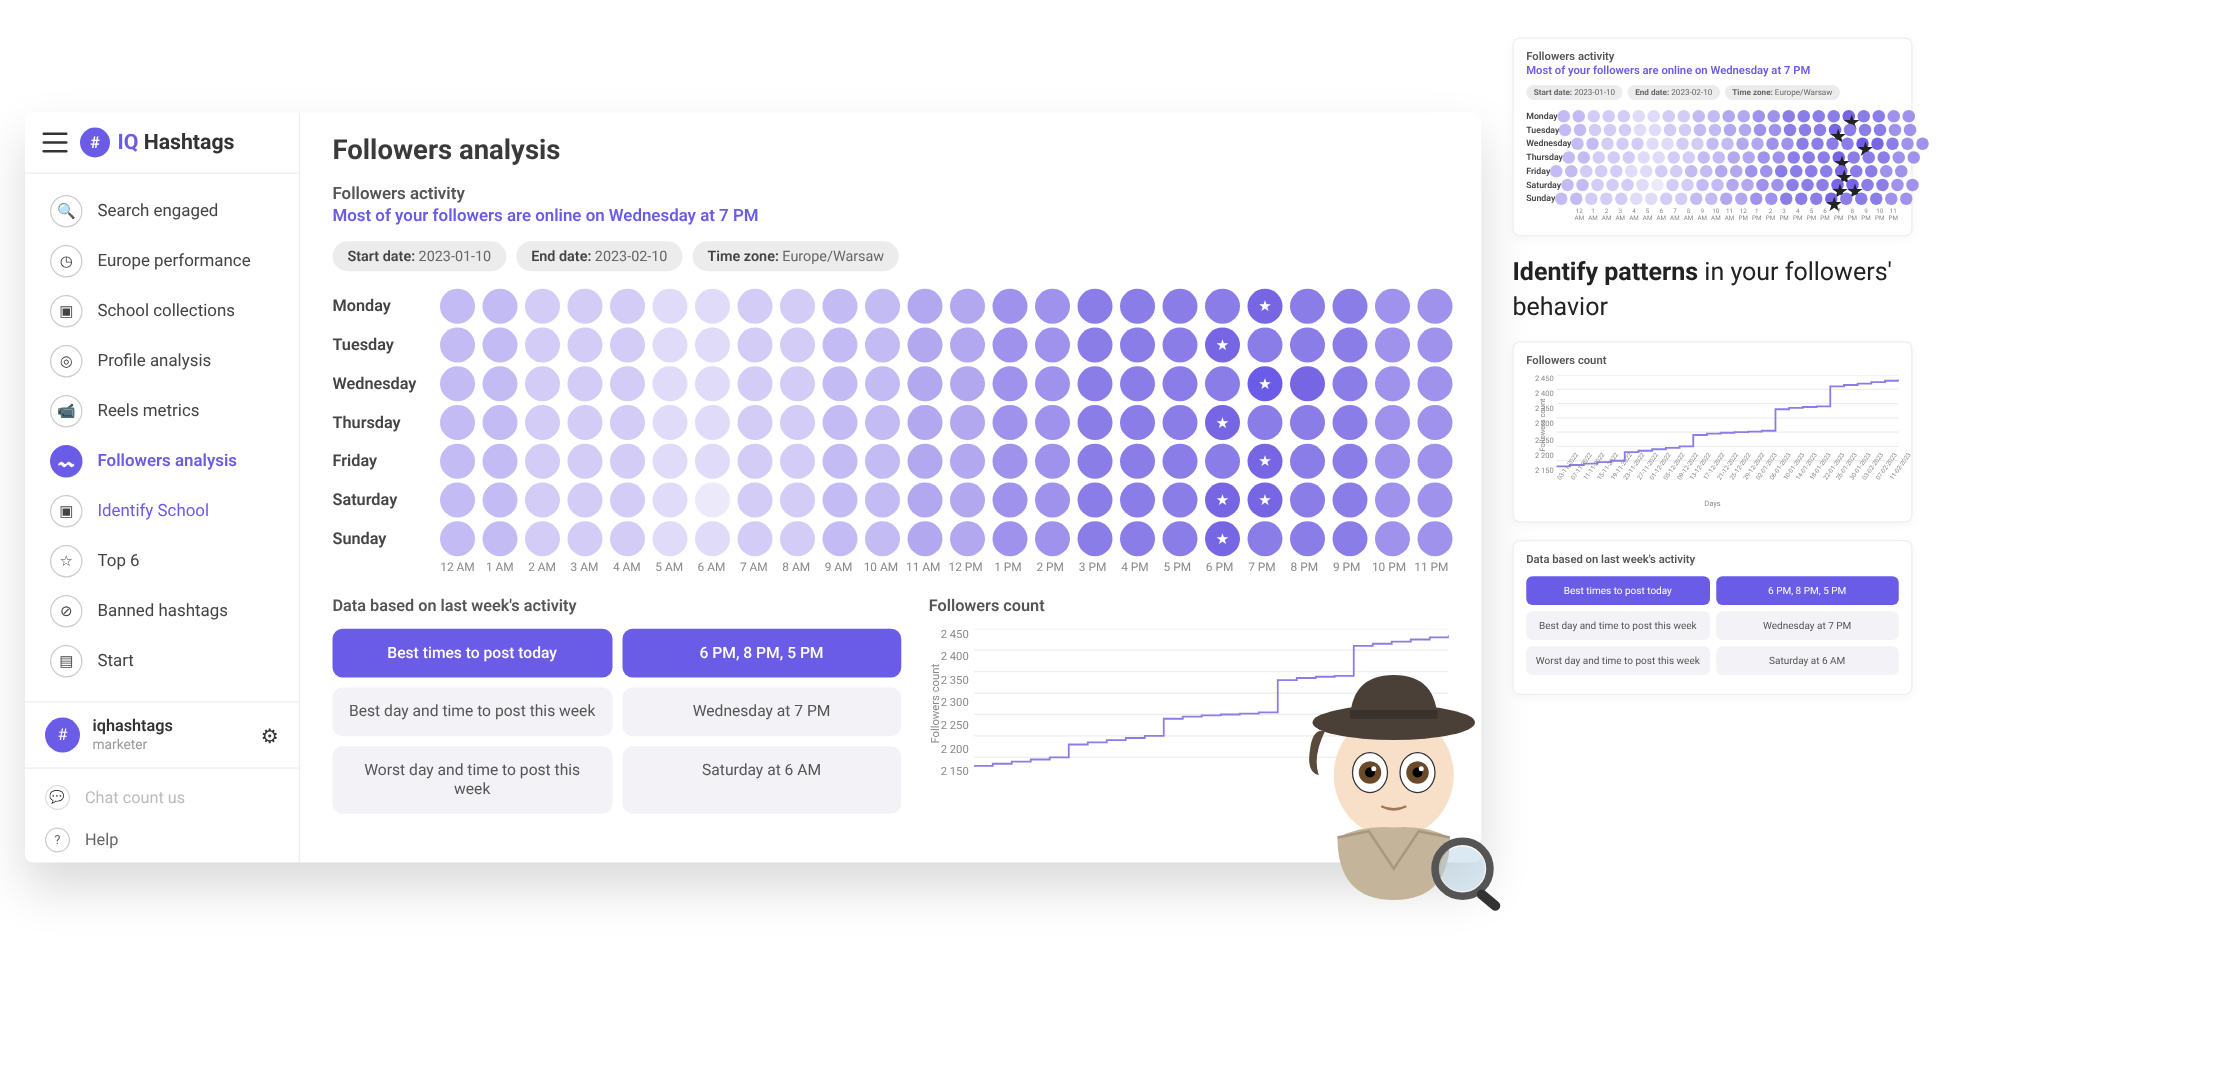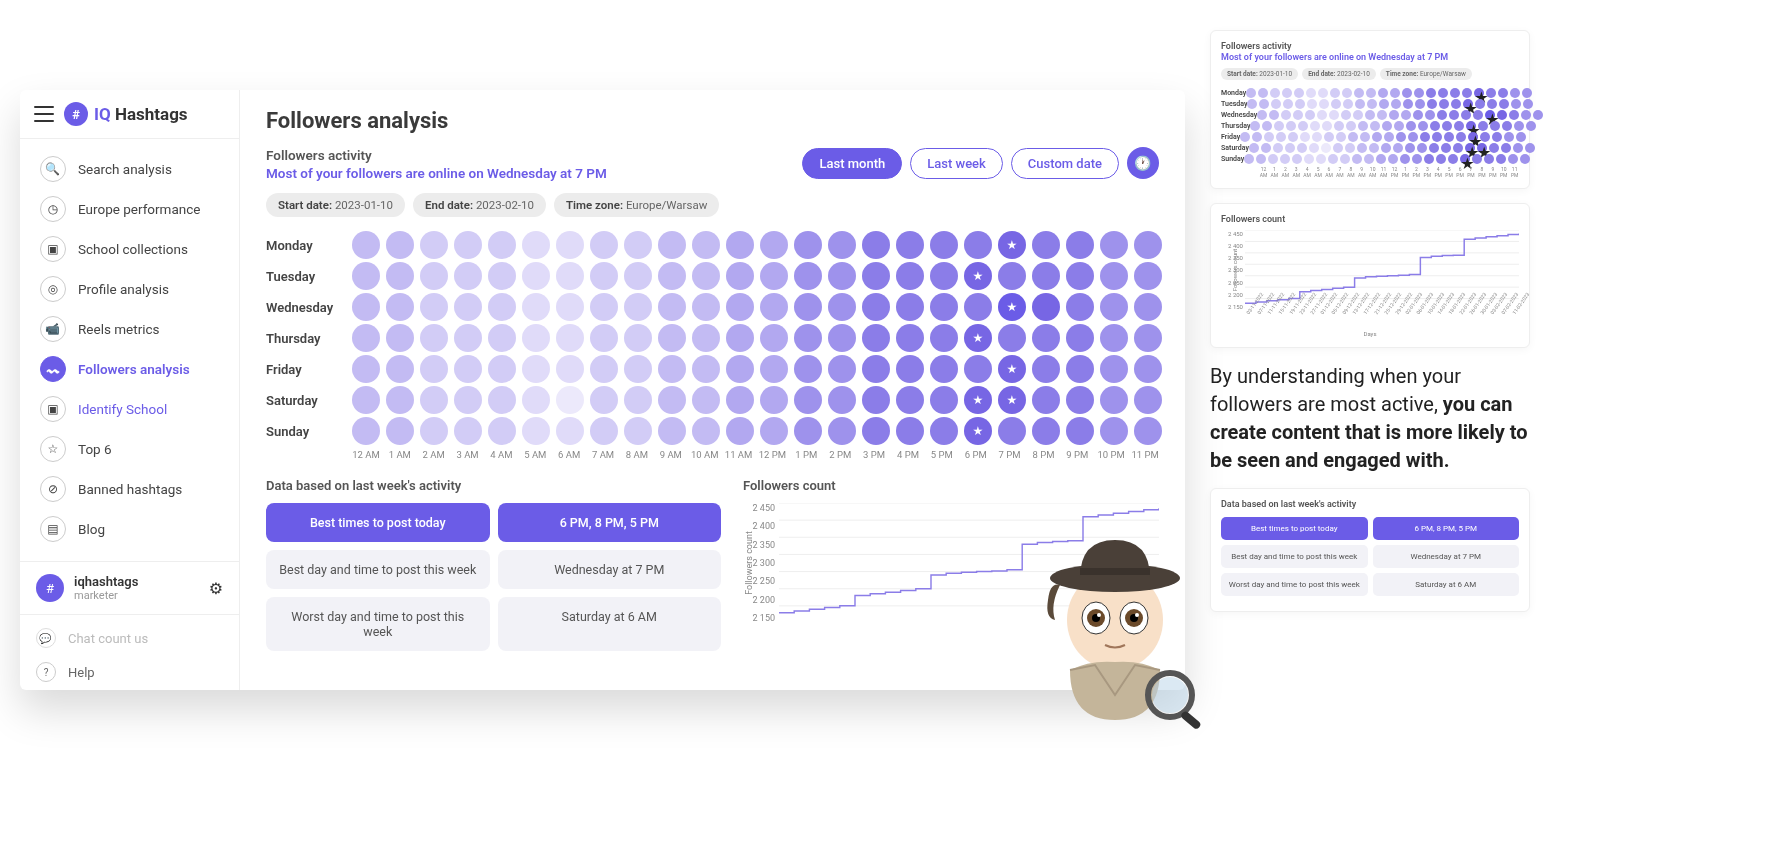--- a/index.html
+++ b/index.html
@@ -120,21 +120,21 @@
           <span></span>
         </div>
       <div class="logo">
         <div class="logo-badge">#</div>
         <span><span class="iq">IQ</span> <span>Hashtags</span></span>
       </div>
     </div>
     <div class="nav" id="nav">
         <div class="nav-item">
           <div class="icon-wrap">🔍</div>
-          <span>Search analysis</span>
+          <span>Search engaged</span>
         </div>
         <div class="nav-item">
           <div class="icon-wrap">◷</div>
           <span>Europe performance</span>
         </div>
         <div class="nav-item">
           <div class="icon-wrap">▣</div>
           <span>School collections</span>
         </div>
         <div class="nav-item">
@@ -156,21 +156,21 @@
         <div class="nav-item">
           <div class="icon-wrap">☆</div>
           <span>Top 6</span>
         </div>
         <div class="nav-item">
           <div class="icon-wrap">⊘</div>
           <span>Banned hashtags</span>
         </div>
         <div class="nav-item">
           <div class="icon-wrap">▤</div>
-          <span>Blog</span>
+          <span>Start</span>
         </div>
       </div>
     <div class="account-row">
       <div class="av">#</div>
       <div class="info">
         <div class="name">iqhashtags</div>
         <div class="role">marketer</div>
       </div>
       <div class="gear">⚙</div>
     </div>
@@ -187,26 +187,20 @@
       </div>
   </div>
 
   <div class="main">
     <div class="page-title">Followers analysis</div>
     <div class="header-row">
       <div>
         <div class="sub-title">Followers activity</div>
         <div class="insight">Most of your followers are online on Wednesday at 7 PM</div>
       </div>
-      <div class="btn-row" id="filter-row">
-          <div class="pill active">Last month</div>
-          <div class="pill">Last week</div>
-          <div class="pill">Custom date</div>
-          <div class="clock-btn">🕐</div>
-        </div>
     </div>
     <div class="badges" id="badges">
         <div class="badge"><b>Start date:</b> 2023-01-10</div>
         <div class="badge"><b>End date:</b> 2023-02-10</div>
         <div class="badge"><b>Time zone:</b> Europe/Warsaw</div>
       </div>
     <div class="heatmap" id="heatmap">
         <div class="heatmap-row">
           <div class="day-label">Monday</div>
           <div class="dots">
@@ -775,20 +769,23 @@
         <div class="mini-hour">5 PM</div>
         <div class="mini-hour">6 PM</div>
         <div class="mini-hour">7 PM</div>
         <div class="mini-hour">8 PM</div>
         <div class="mini-hour">9 PM</div>
         <div class="mini-hour">10 PM</div>
         <div class="mini-hour">11 PM</div>
       </div>
   </div>
 
+  <div class="mk-text">
+    <b>Identify patterns</b><span> in your followers' behavior</span>
+  </div>
 
   <div class="mini-chart-panel">
     <div class="mcp-title">Followers count</div>
     <div class="mcp-chart">
       <div class="mcp-axis-y">Followers count</div>
       <div class="mcp-y" id="mcp-y">
           <div>2 450</div>
           <div>2 400</div>
           <div>2 350</div>
           <div>2 300</div>
@@ -831,23 +828,20 @@
         <span>22-01-2023</span>
         <span>26-01-2023</span>
         <span>30-01-2023</span>
         <span>03-02-2023</span>
         <span>07-02-2023</span>
         <span>11-02-2023</span>
       </div>
     <div class="mcp-axis-x">Days</div>
   </div>
 
-  <div class="mk-text">
-    <span>By understanding when your followers are most active, </span><b>you can create content that is more likely to be seen and engaged with.</b>
-  </div>
 
   <div class="mini-insights-panel">
     <div class="mip-title">Data based on last week's activity</div>
     <div id="mip-rows">
         <div class="mip-row">
           <div class="mip-cell primary">Best times to post today</div>
           <div class="mip-cell primary">6 PM, 8 PM, 5 PM</div>
         </div>
         <div class="mip-row">
           <div class="mip-cell light">Best day and time to post this week</div>

